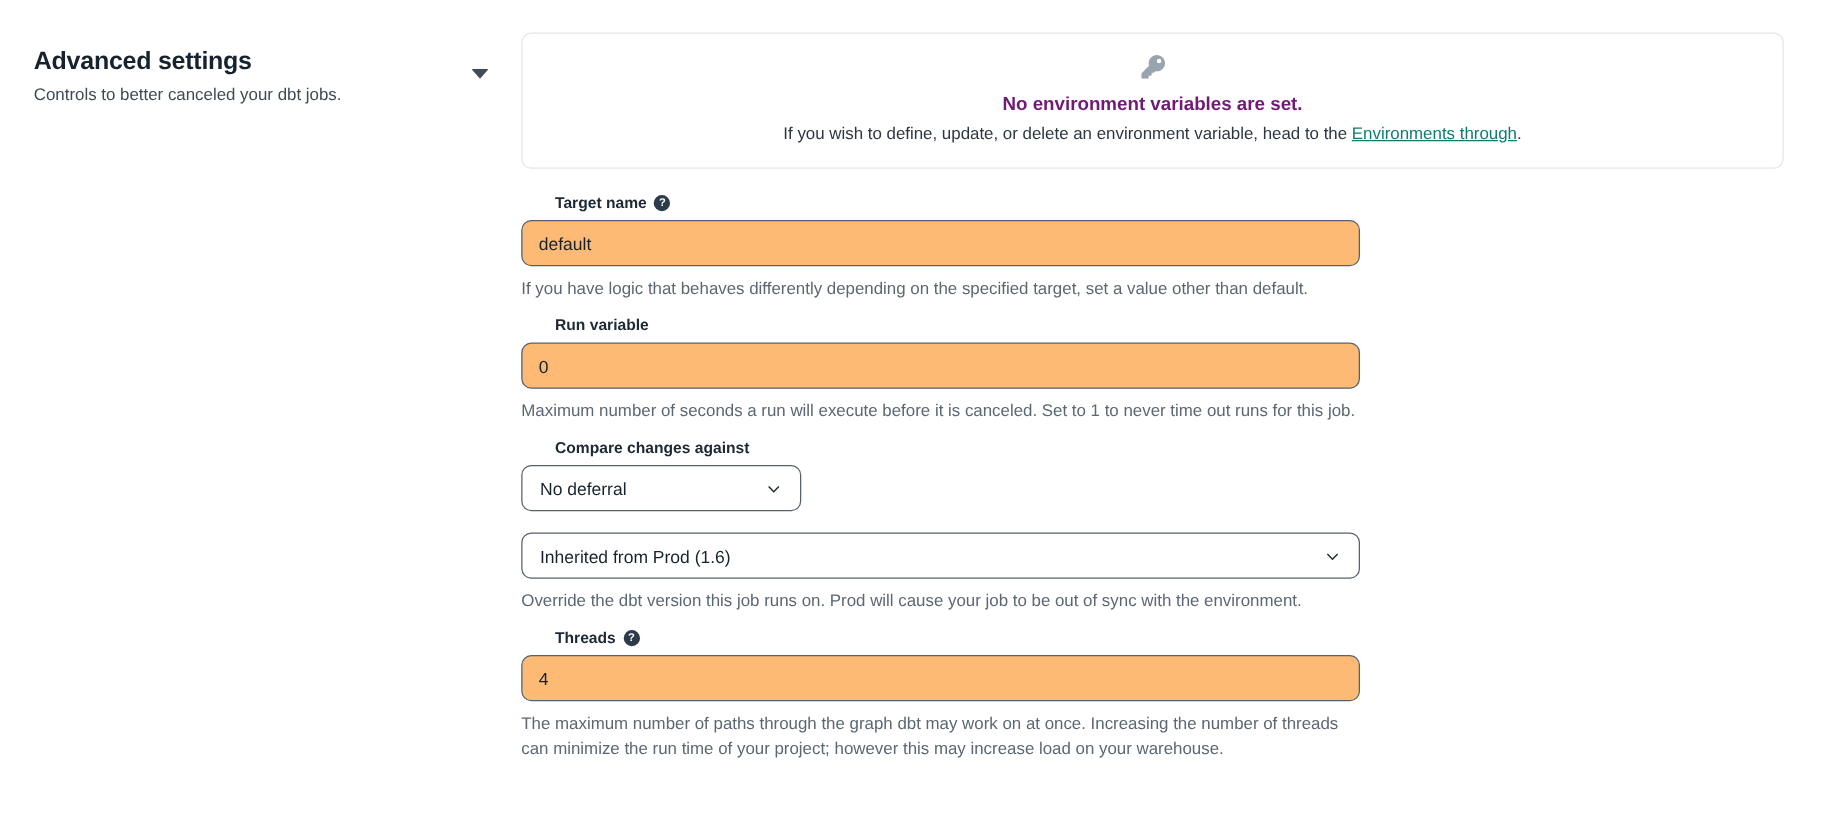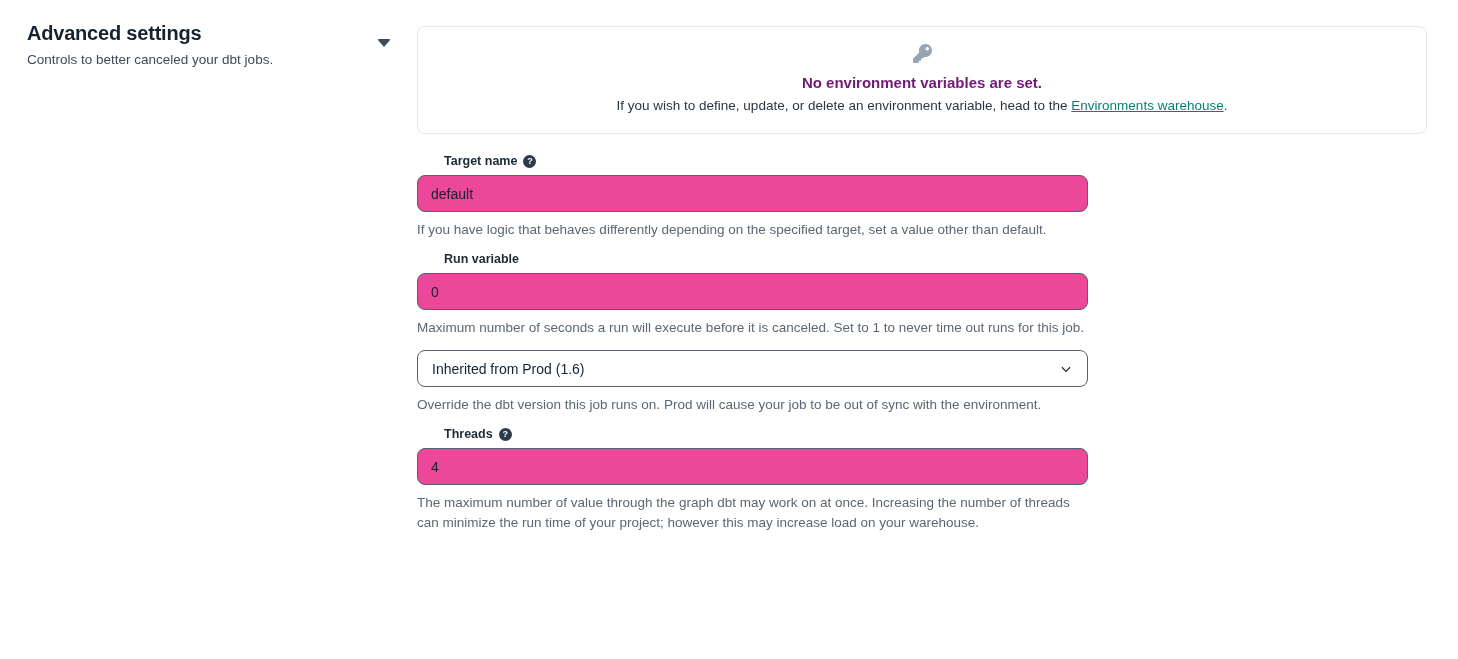--- a/index.html
+++ b/index.html
@@ -6,21 +6,21 @@
   html, body { margin: 0; padding: 0; background: #ffffff; }
   body {
     width: 1458px; height: 659px;
     font-family: "Liberation Sans", "DejaVu Sans", sans-serif;
     color: #16232f;
     overflow: hidden;
   }
   .page { display: flex; width: 100%; height: 100%; }
 
   
-  .left { width: 417px; flex-shrink: 0; padding: 22px 26px 0 27px; }
+  .left { width: 417px; flex-shrink: 0; padding: 38px 26px 0 27px; }
   .left-head { display: flex; justify-content: space-between; align-items: flex-start; }
   .page-title { margin: 0; font-size: 20px; font-weight: 700; color: #16232f; letter-spacing: -0.2px; }
   .page-subtitle { margin: 7px 0 0; font-size: 13.5px; color: #3f4a55; }
   .caret {
     width: 0; height: 0; margin-top: 17px;
     border-left: 7px solid transparent; border-right: 7px solid transparent;
     border-top: 8px solid #414c5a; border-radius: 2px; cursor: pointer;
   }
 
   
@@ -45,21 +45,21 @@
     width: 13px; height: 13px; border-radius: 50%;
     background: #2c3a49; color: #ffffff;
     font-size: 9px; font-weight: 700;
     display: inline-flex; align-items: center; justify-content: center;
     cursor: default; line-height: 1;
   }
   .text-input {
     width: 100%; height: 37px;
     border: 1px solid #57606e; border-radius: 8px;
     padding: 0 13px; font-size: 14px; font-family: inherit; color: #16232f;
-    outline: none; background: #ec4899;
+    outline: none; background: #fdba74;
   }
   .helper { font-size: 13.5px; color: #5c6773; line-height: 20px; margin-top: 8px; }
   .select {
     height: 37px; width: 100%;
     border: 1px solid #57606e; border-radius: 8px;
     display: flex; align-items: center; justify-content: space-between;
     padding: 0 14px; font-size: 14px; color: #16232f;
     cursor: pointer; background: #fff;
   }
   .select.narrow { width: 224px; }
@@ -83,21 +83,21 @@
 
   <main class="right">
 
     <section class="card">
       <span class="key-icon">
         <svg viewBox="0 0 512 512" xmlns="http://www.w3.org/2000/svg">
             <path d="M512 176c0 97.2-78.8 176-176 176-11.2 0-22.2-1.1-32.8-3.1l-24 27A24 24 0 0 1 261.2 384H224v40c0 13.3-10.7 24-24 24h-40v40c0 13.3-10.7 24-24 24H24c-13.3 0-24-10.7-24-24v-78.1c0-6.4 2.5-12.5 7-17L168.8 231.2A176.5 176.5 0 0 1 160 176C160 78.8 238.8 0 336 0c97.5 0 176 78.5 176 176zM336 128a48 48 0 1 0 96 0 48 48 0 1 0-96 0z"></path>
           </svg>
       </span>
       <div class="card-title">No environment variables are set.</div>
-      <div class="card-msg"><span>If you wish to define, update, or delete an environment variable, head to the </span><a class="env-link" href="#">Environments warehouse</a><span>.</span></div>
+      <div class="card-msg"><span>If you wish to define, update, or delete an environment variable, head to the </span><a class="env-link" href="#">Environments through</a><span>.</span></div>
     </section>
 
     <div class="form">
 
       <div class="group">
         <div class="label-row">
           <span class="field-label">Target name</span>
           <span class="help-icon">?</span>
         </div>
         <input class="text-input" type="text" value="default" style="">
@@ -105,37 +105,50 @@
       </div>
 
       <div class="group">
         <div class="label-row">
           <span class="field-label">Run variable</span>
         </div>
         <input class="text-input" type="text" value="0" style="">
         <div class="helper">Maximum number of seconds a run will execute before it is canceled. Set to 1 to never time out runs for this job.</div>
       </div>
 
+      <div class="group no-helper">
+        <div class="label-row">
+          <span class="field-label">Compare changes against</span>
+        </div>
+        <div class="select narrow">
+          <span>No deferral</span>
+          <span class="chevron">
+            <svg viewBox="0 0 24 24">
+                <polyline points="5 9 12 16 19 9"></polyline>
+              </svg>
+          </span>
+        </div>
+      </div>
 
       <div class="group">
         <div class="select">
           <span>Inherited from Prod (1.6)</span>
           <span class="chevron">
             <svg viewBox="0 0 24 24">
                 <polyline points="5 9 12 16 19 9"></polyline>
               </svg>
           </span>
         </div>
         <div class="helper">Override the dbt version this job runs on. Prod will cause your job to be out of sync with the environment.</div>
       </div>
 
       <div class="group">
         <div class="label-row">
           <span class="field-label">Threads</span>
           <span class="help-icon">?</span>
         </div>
         <input class="text-input" type="text" value="4" style="">
-        <div class="helper">The maximum number of value through the graph dbt may work on at once. Increasing the number of threads can minimize the run time of your project; however this may increase load on your warehouse.</div>
+        <div class="helper">The maximum number of paths through the graph dbt may work on at once. Increasing the number of threads can minimize the run time of your project; however this may increase load on your warehouse.</div>
       </div>
 
     </div>
   </main>
 </div>
 
 </body></html>

